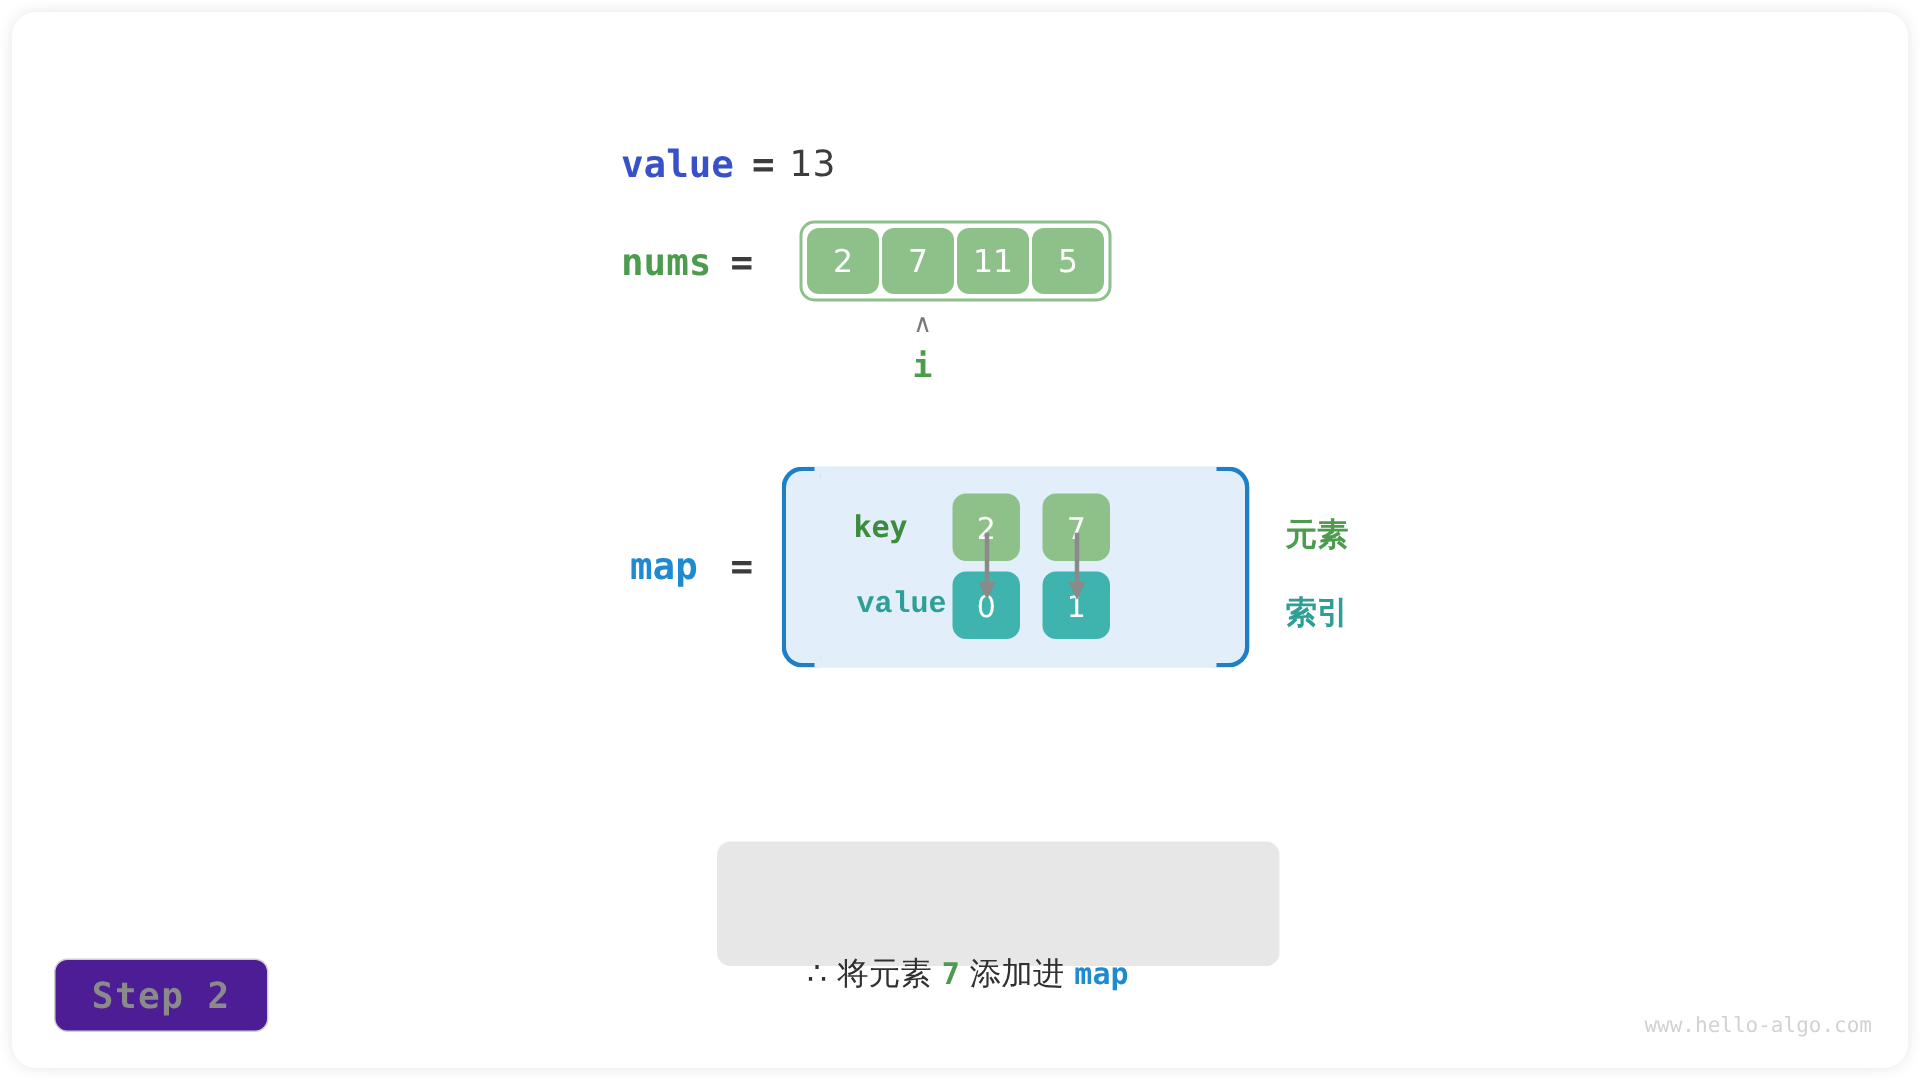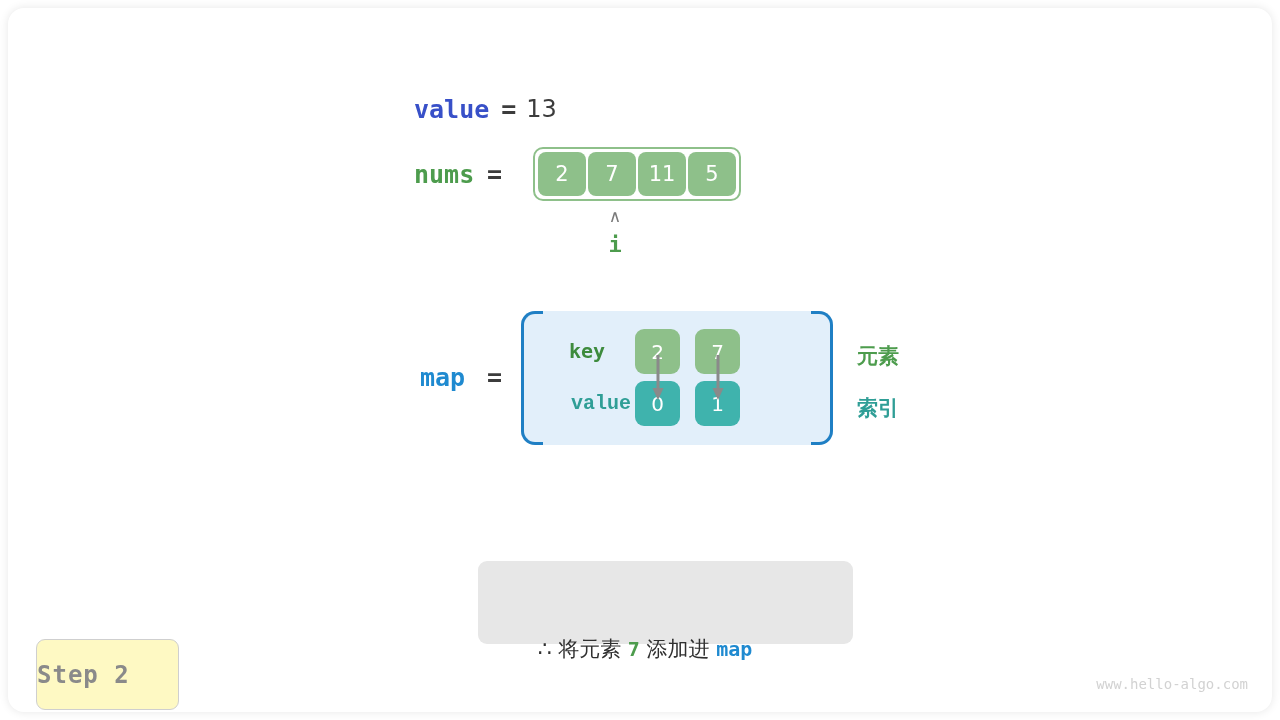--- a/index.html
+++ b/index.html
@@ -267,27 +267,28 @@
   .note-row.r1 { top: 50px; text-align: center; }
   .note-row .mono { font-size: 20px; }
   .sym { color: #303030; font-family: "DejaVu Sans", sans-serif; }
 
   
   #step-badge {
     position: absolute;
     left: 36px;
     top: 639px;
     width: 143px;
-    height: 71px;
+    height: 49px;
     box-sizing: border-box;
-    background: #fef9c3;
+    background: #4c1d95;
     border: 1px solid #cfcfcf;
     border-radius: 9px;
     display: flex;
     align-items: center;
+    justify-content: center;
   }
   #step-badge-text {
     font-family: "DejaVu Sans Mono", monospace;
     font-weight: bold;
     font-size: 24px;
     color: #8a8a8a;
     letter-spacing: 1px;
   }
 
   

